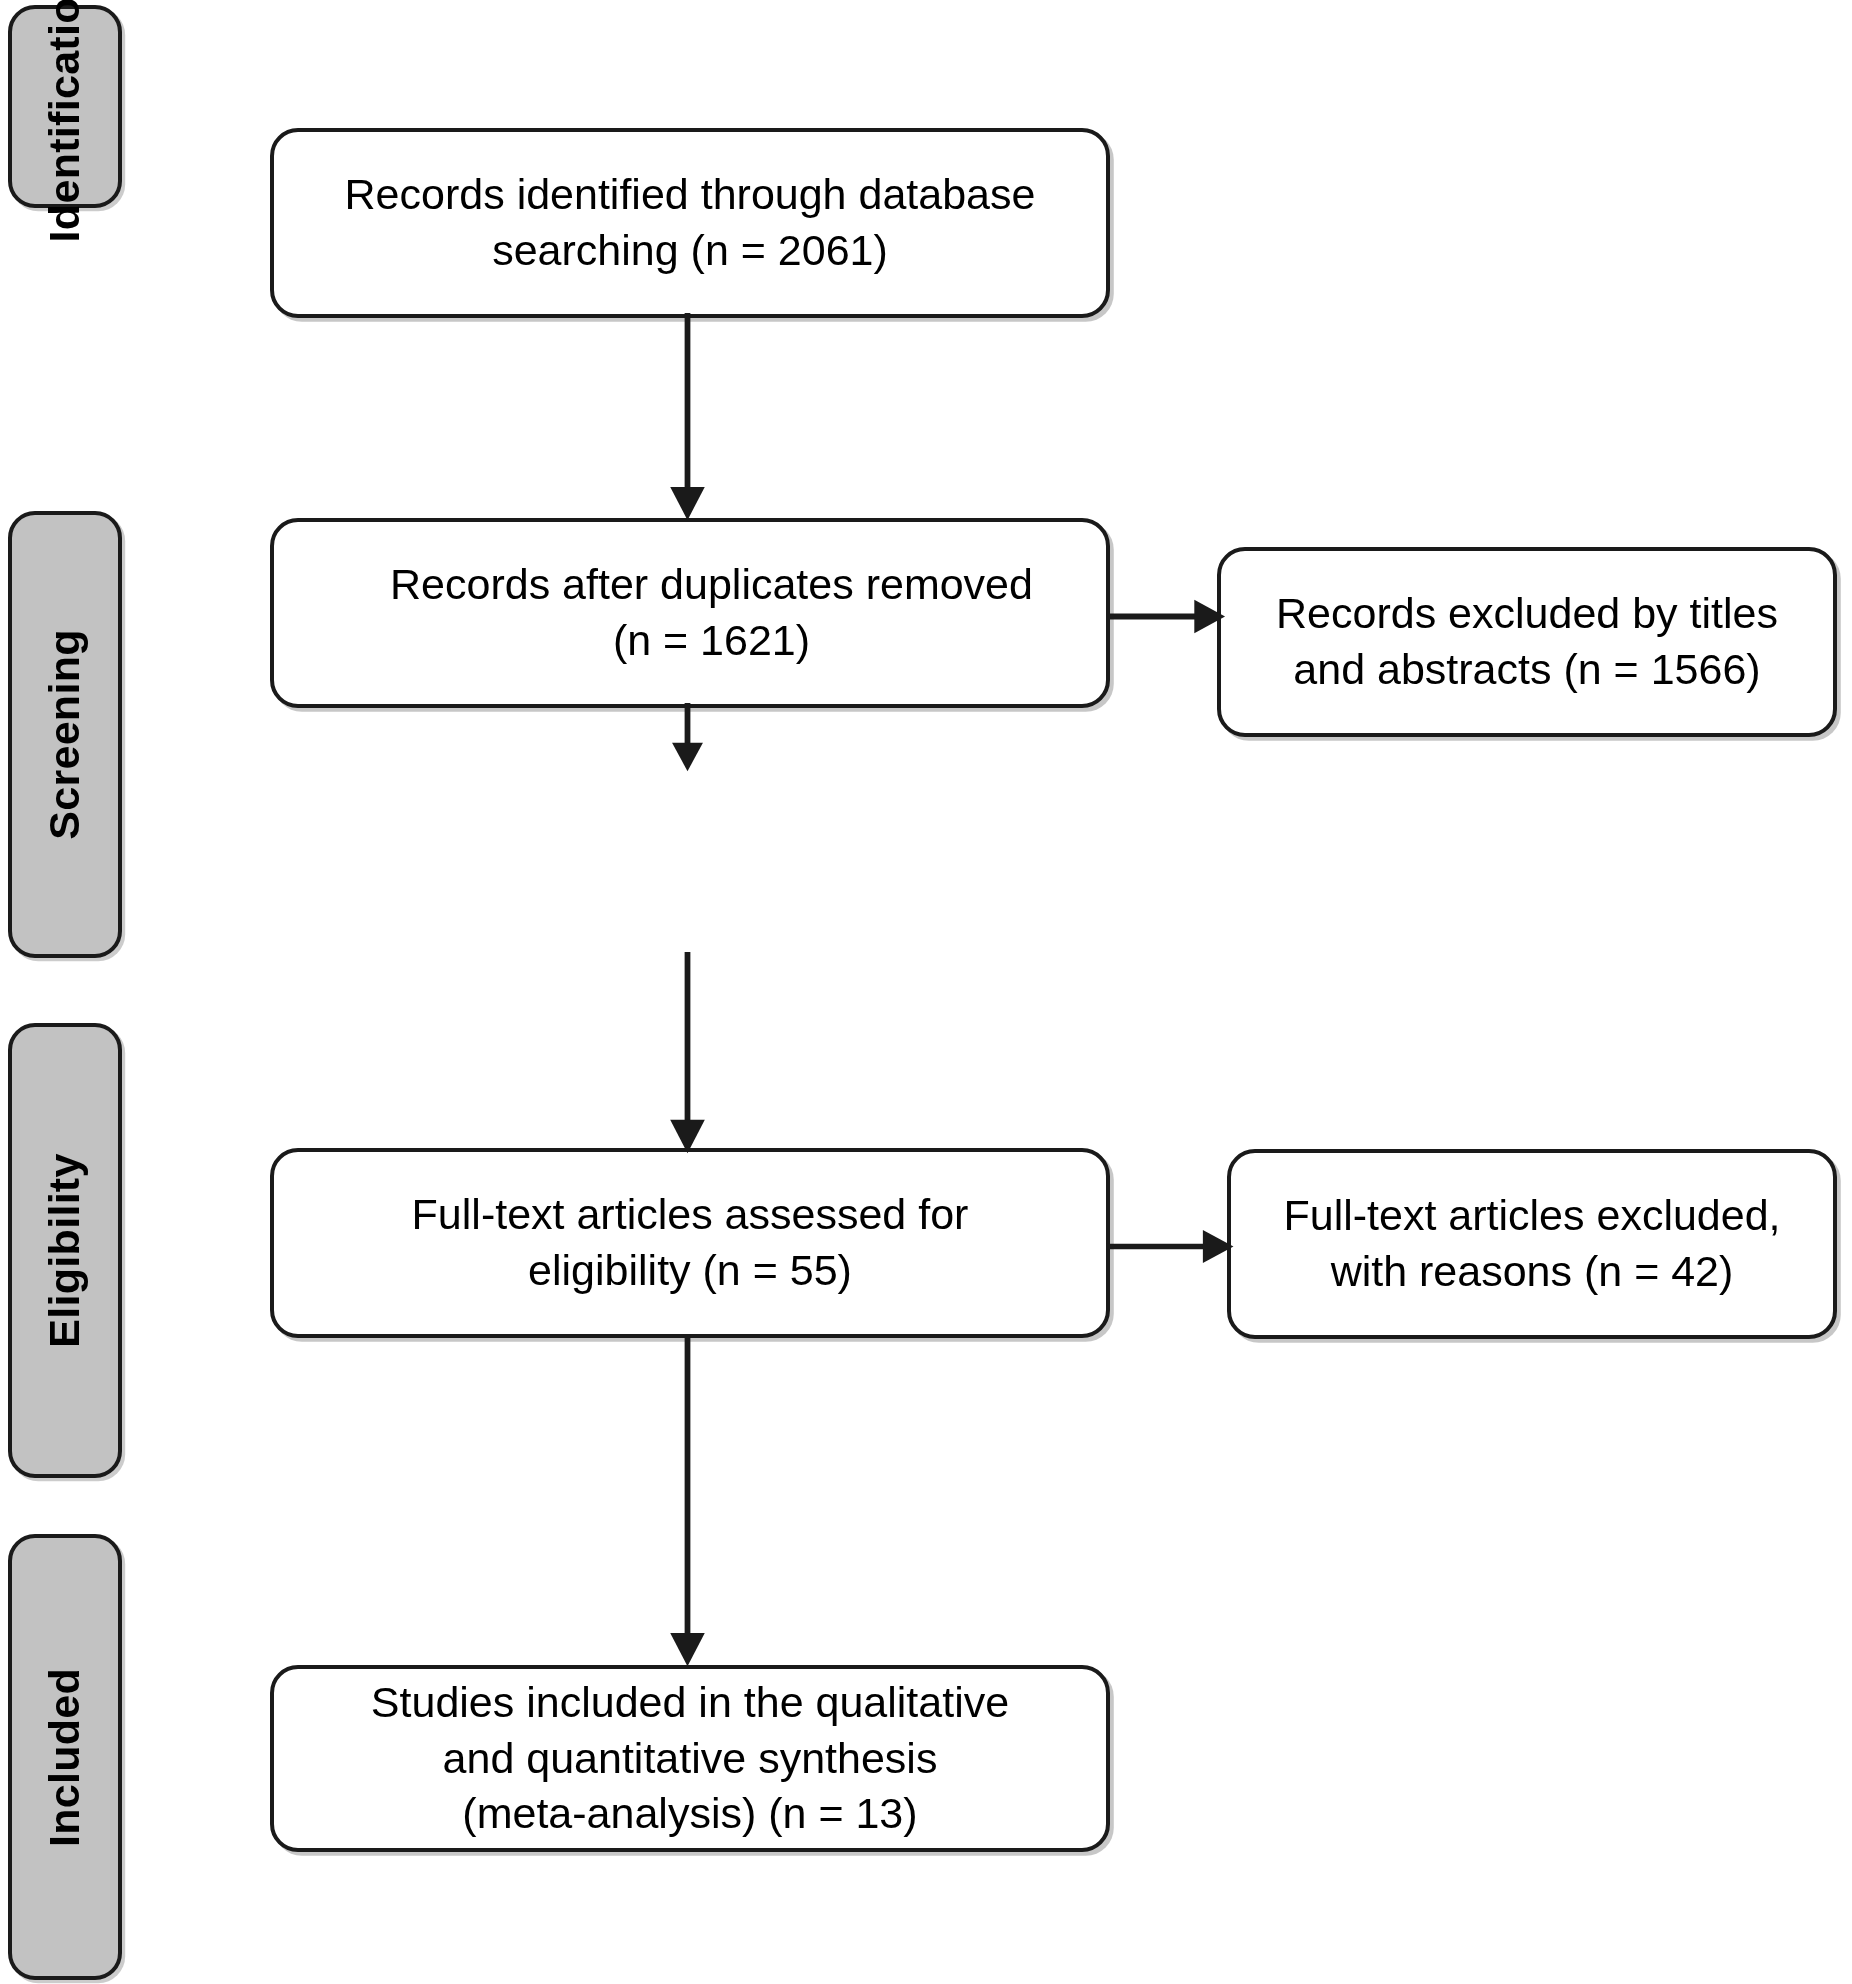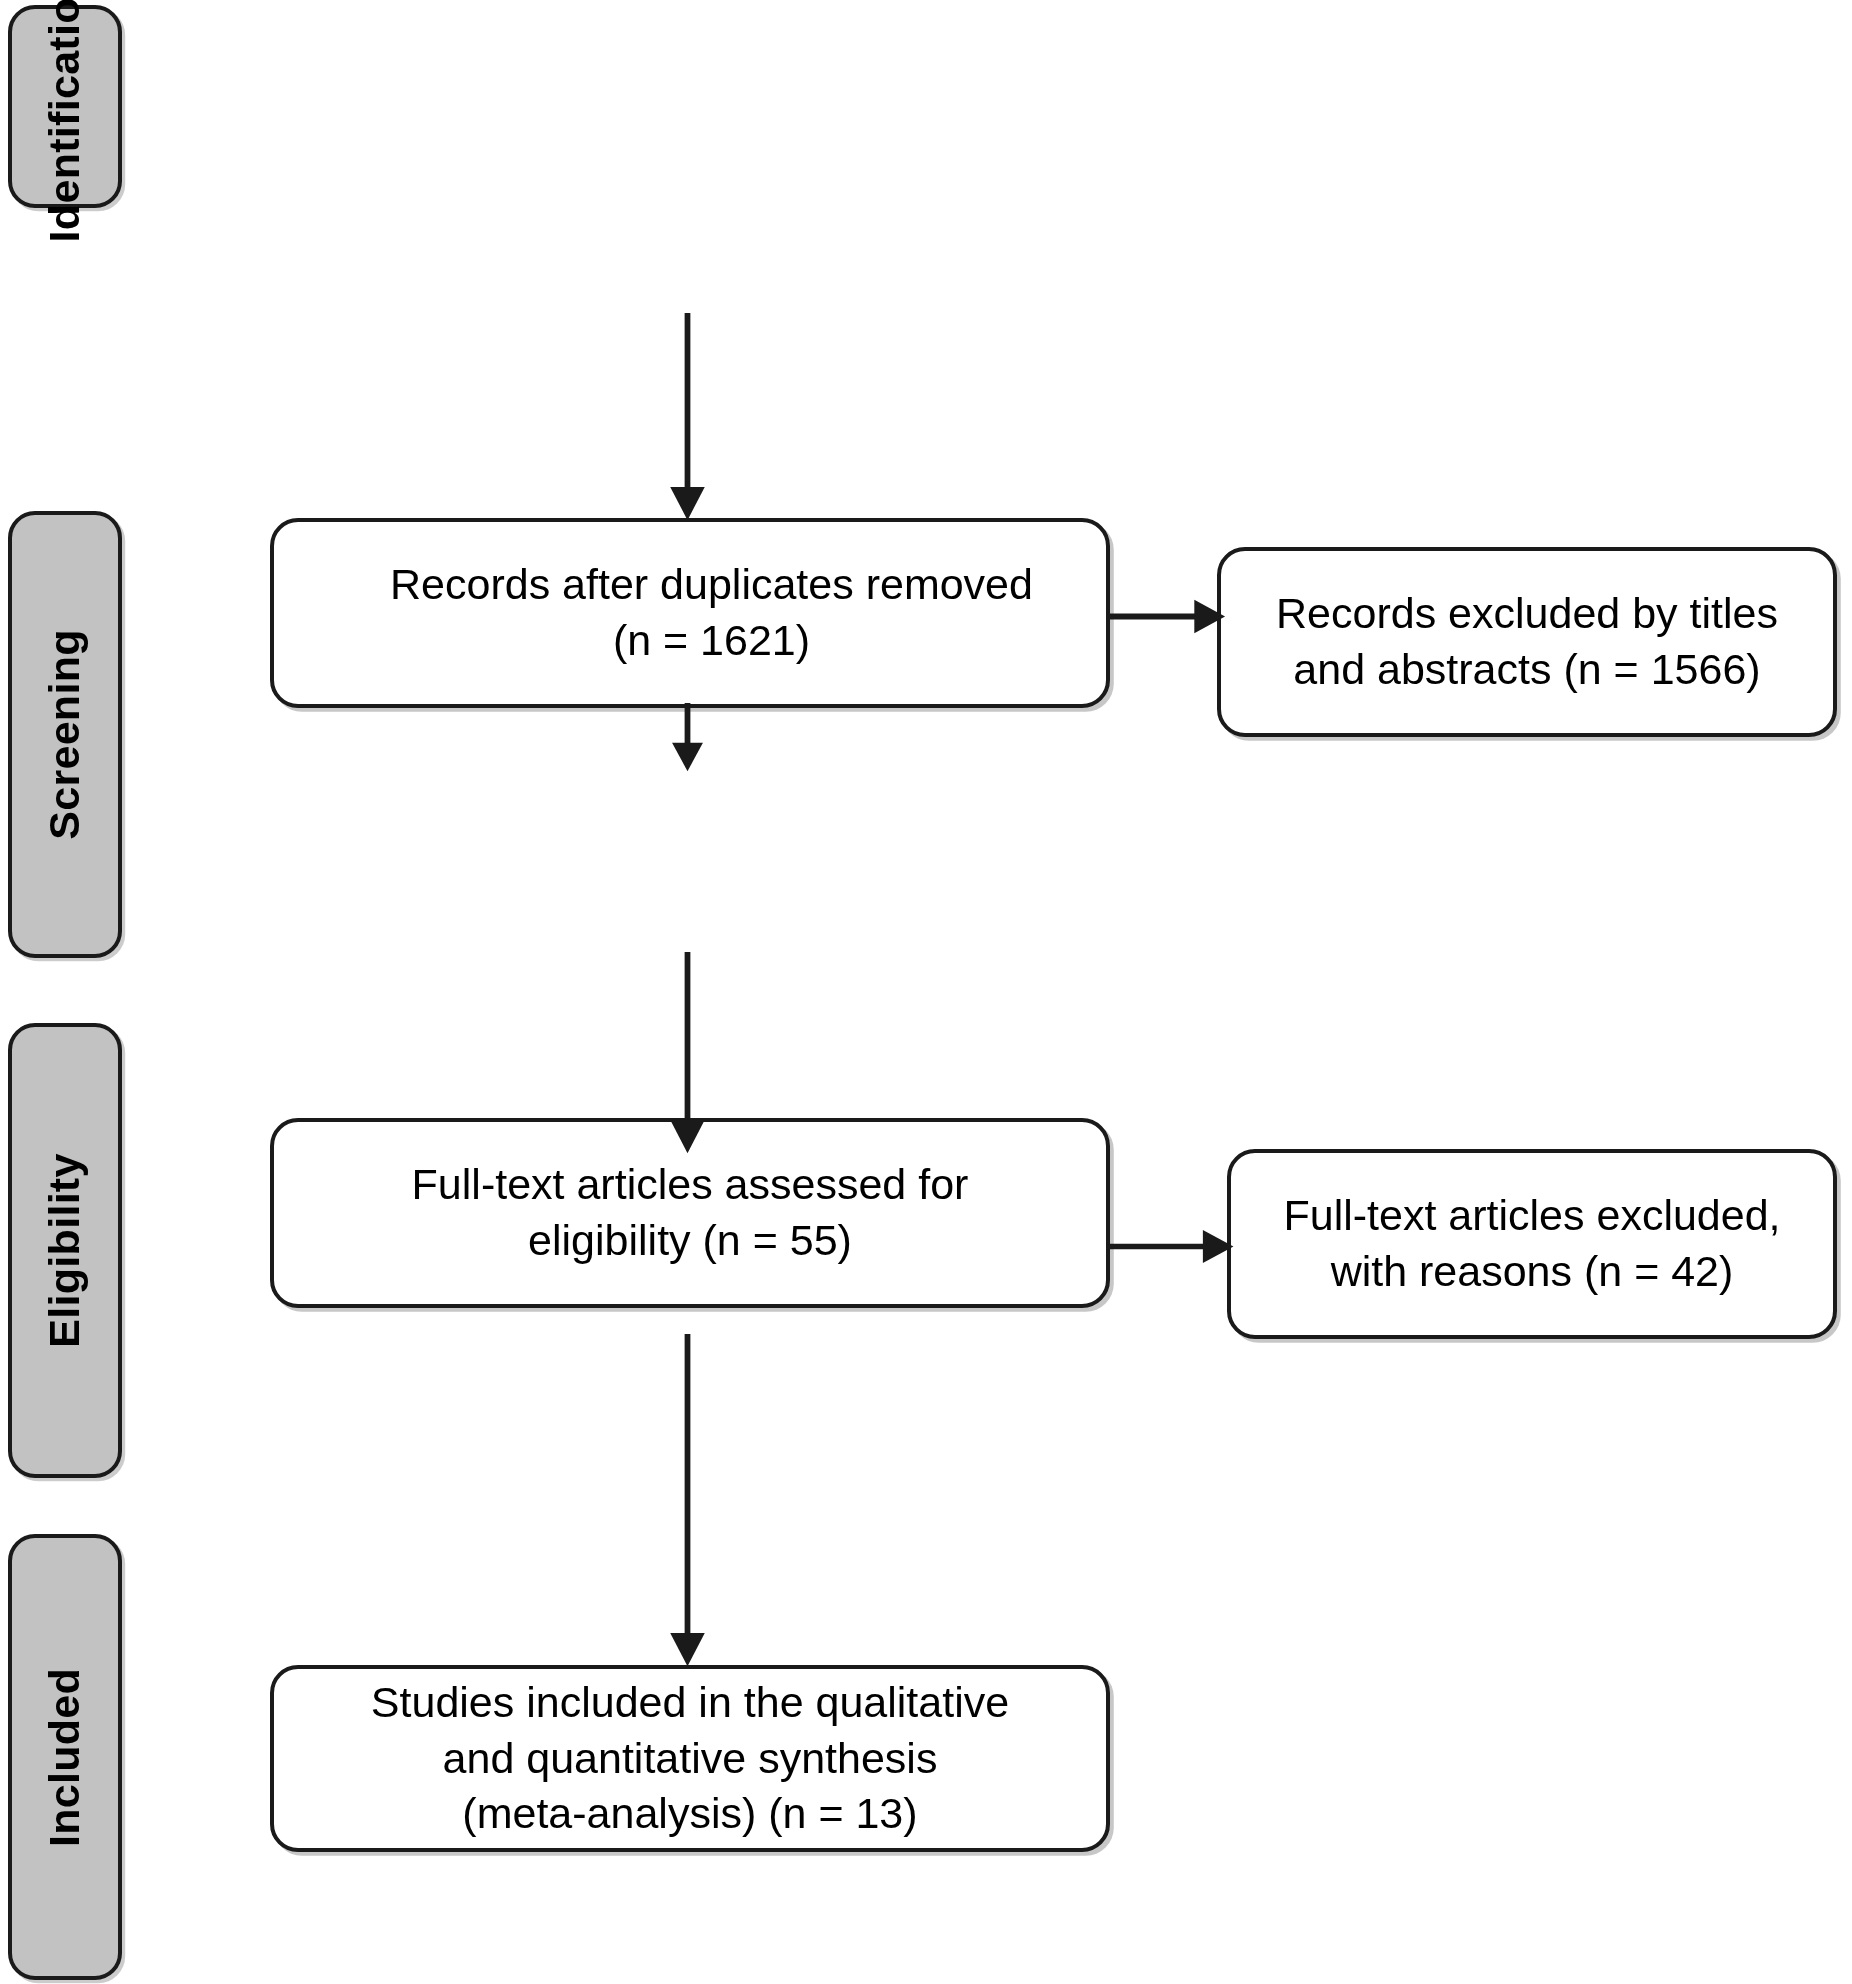--- a/index.html
+++ b/index.html
@@ -85,33 +85,37 @@
   </div>
 
   <div class="stage-label" style="left:7.7px; top:1023px; width:114px; height:455px;">
     <span class="stage-text">Eligibility</span>
   </div>
 
   <div class="stage-label" style="left:7.7px; top:1534px; width:114px; height:446px;">
     <span class="stage-text">Included</span>
   </div>
 
+  <div class="flow-box" style="left:270px; top:128px; width:840px; height:190px;">
+    <span class="box-text">Records identified through  database
+searching (n = 2061)</span>
+  </div>
 
   <div class="flow-box" style="left:270px; top:518px; width:840px; height:190px;padding-left:43px;">
     <span class="box-text">Records after duplicates removed
 (n = 1621)</span>
   </div>
 
   <div class="flow-box" style="left:1217px; top:547px; width:620px; height:190px;">
     <span class="box-text">Records excluded by titles
 and abstracts (n = 1566)</span>
   </div>
 
 
-  <div class="flow-box" style="left:270px; top:1118px; width:840px; height:190px;">
+  <div class="flow-box" style="left:270px; top:1148px; width:840px; height:190px;">
     <span class="box-text">Full-text  articles assessed for
 eligibility (n = 55)</span>
   </div>
 
   <div class="flow-box" style="left:1227px; top:1149px; width:610px; height:190px;align-items:center;">
     <span class="box-text">Full-text  articles excluded,
 with reasons (n = 42)</span>
   </div>
 
   <div class="flow-box" style="left:270px; top:1665px; width:840px; height:187px;justify-content:center;">

